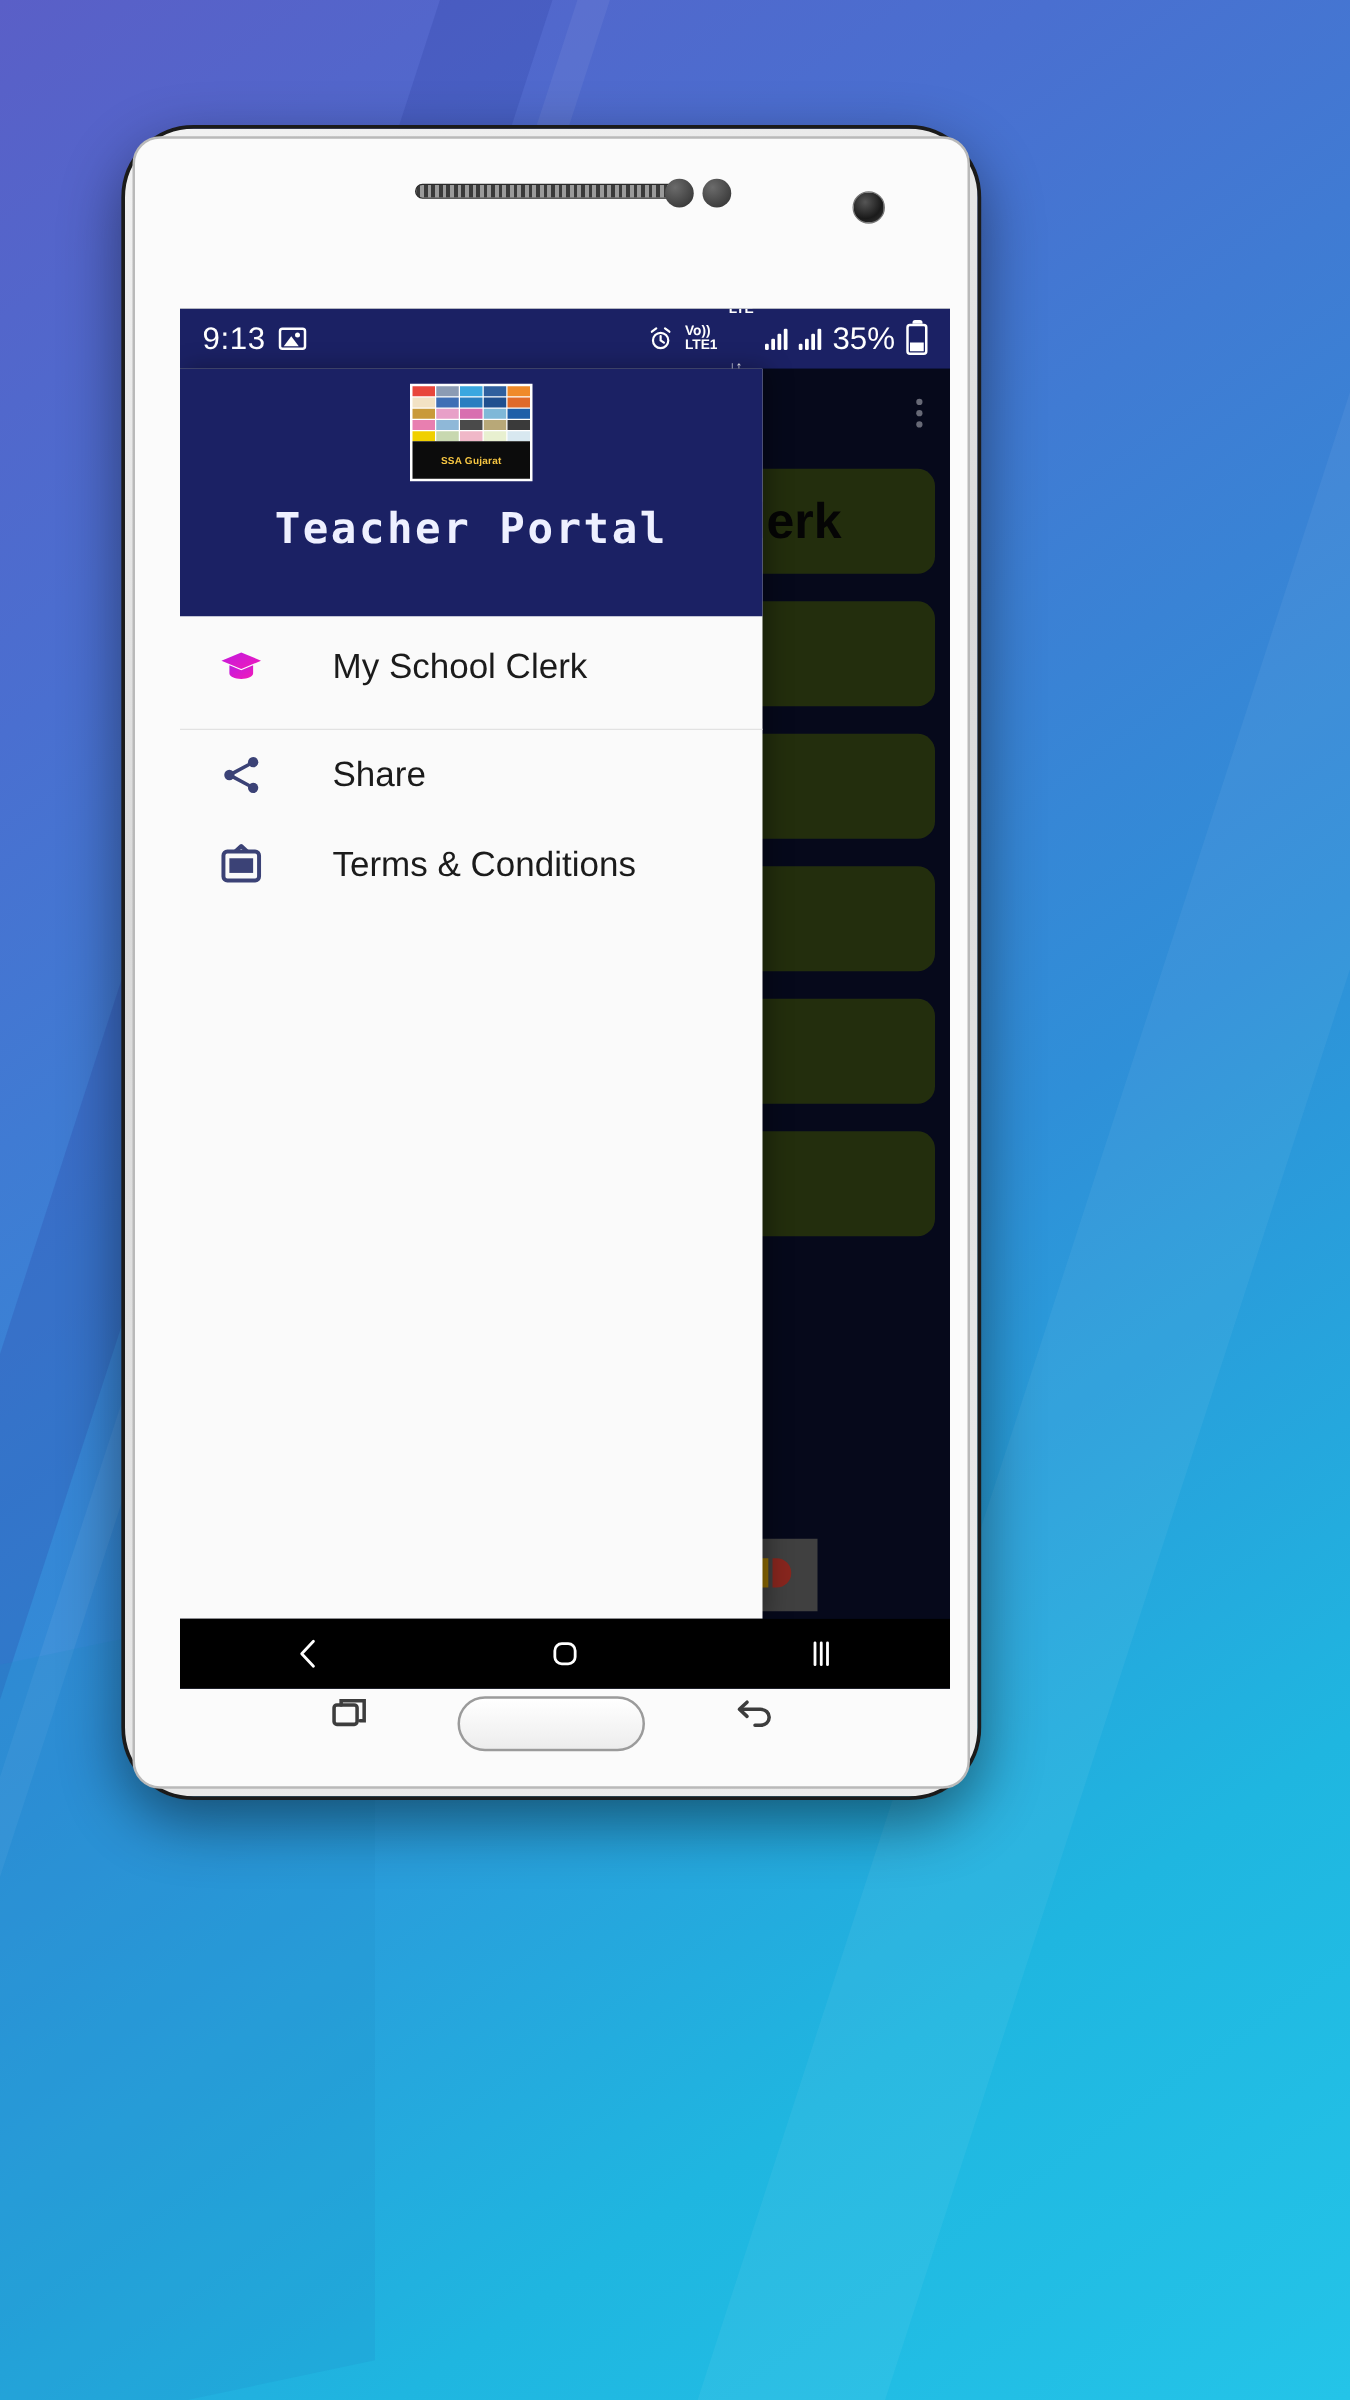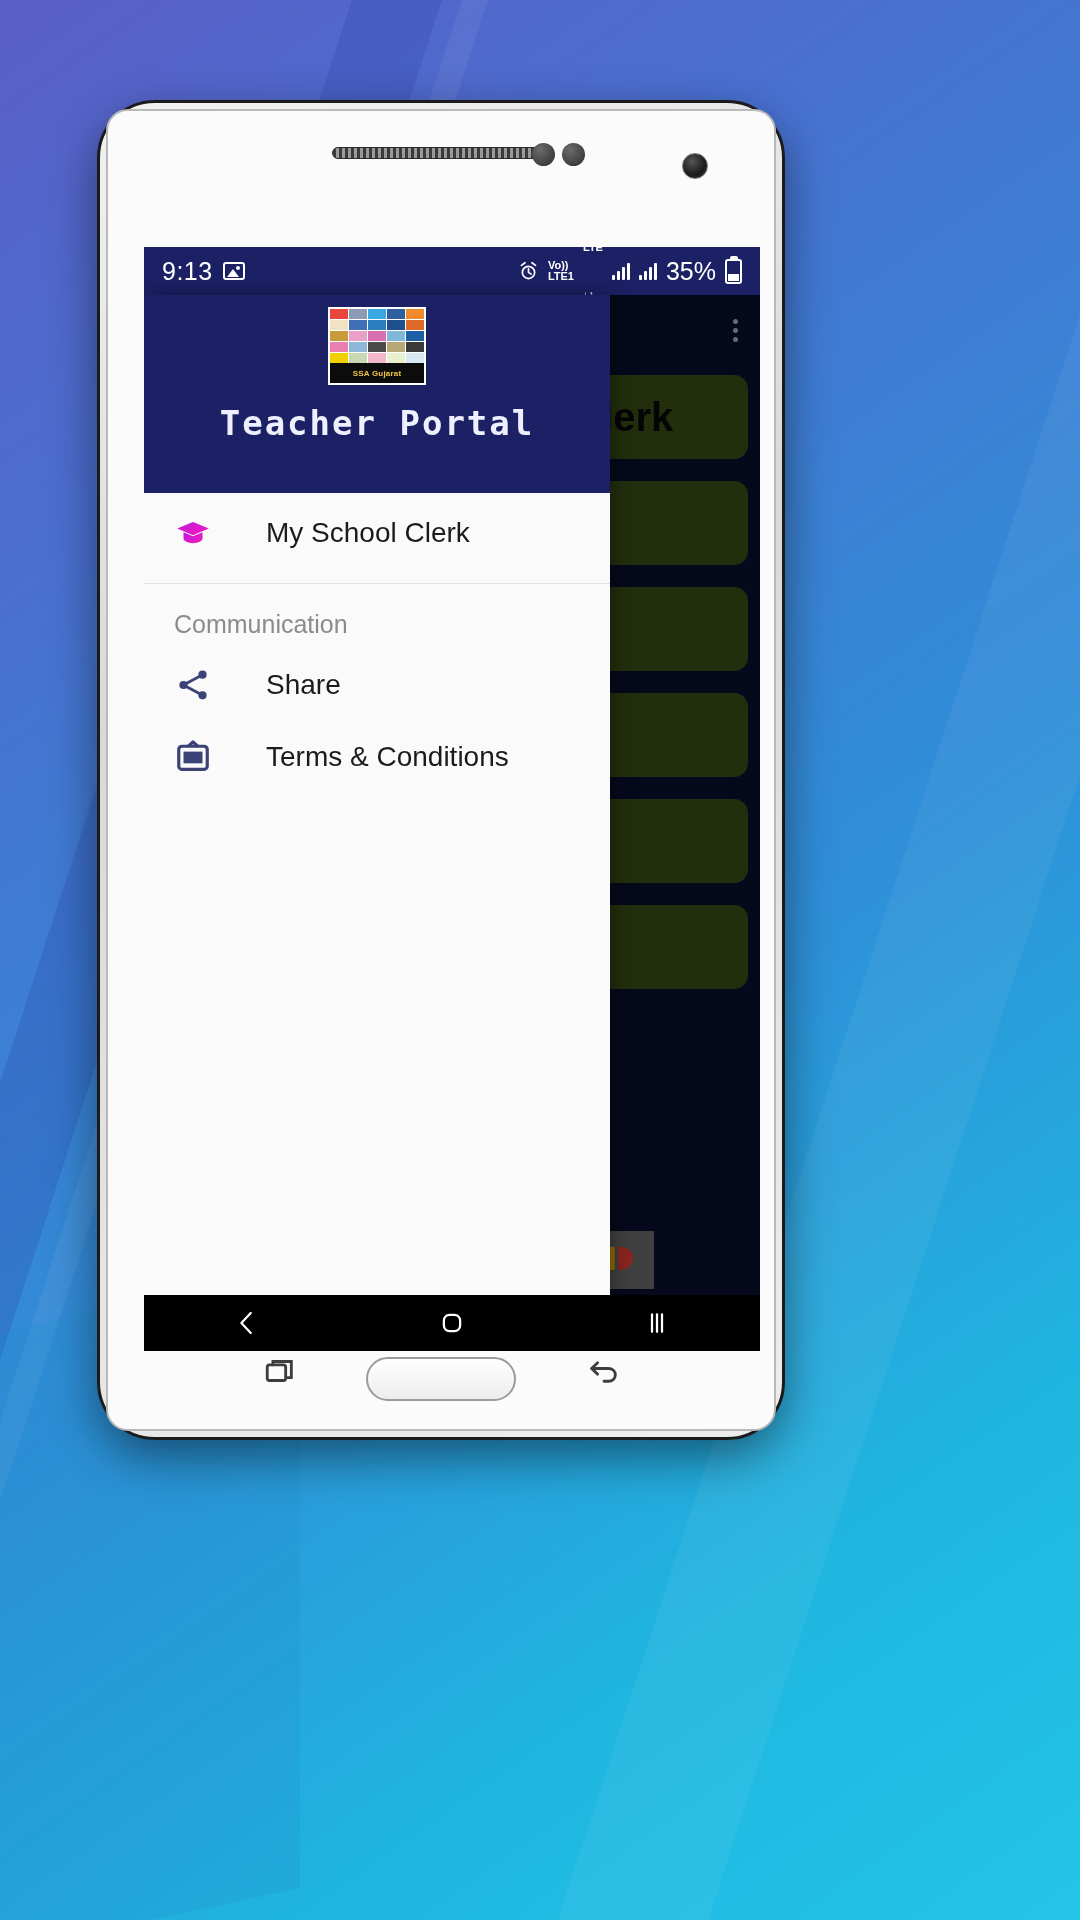--- a/index.html
+++ b/index.html
@@ -242,21 +242,21 @@
   }
   .logo-grid {
     flex: 1;
     display: grid;
     grid-template-columns: repeat(5, 1fr);
     grid-template-rows: repeat(5, 1fr);
     gap: 1px;
   }
   .logo-grid span { display: block; }
   .logo-caption {
-    height: 20px;
+    height: 30px;
     background: #0c0c0c;
     color: #f5c542;
     font-size: 8px;
     font-weight: 700;
     display: flex;
     align-items: center;
     justify-content: center;
     letter-spacing: 0.2px;
   }
   .drawer-title {
@@ -470,21 +470,20 @@
                 <path d="M6 11.5v4c0 1.6 2.7 2.9 6 2.9s6-1.3 6-2.9v-4l-6 2.5z" fill="url(#g1)"></path>
                 <path d="M4.2 10v5" stroke="url(#g1)" stroke-width="1.1" fill="none" stroke-linecap="round"></path>
               </svg>
             </span>
             <span class="item-label">My School Clerk</span>
           </div>
 
 
           <div class="drawer-divider"></div>
 
-          <div class="group-title">Communication</div>
 
 
           <div class="drawer-item">
             <span class="item-icon">
               <svg viewBox="0 0 24 24">
                 <circle cx="18" cy="5.5" r="2.6" fill="#3b4276"></circle>
                 <circle cx="18" cy="18.5" r="2.6" fill="#3b4276"></circle>
                 <circle cx="6" cy="12" r="2.6" fill="#3b4276"></circle>
                 <path d="M8.3 10.8l7.4-4M8.3 13.2l7.4 4" stroke="#3b4276" stroke-width="1.8" stroke-linecap="round"></path>
               </svg>

